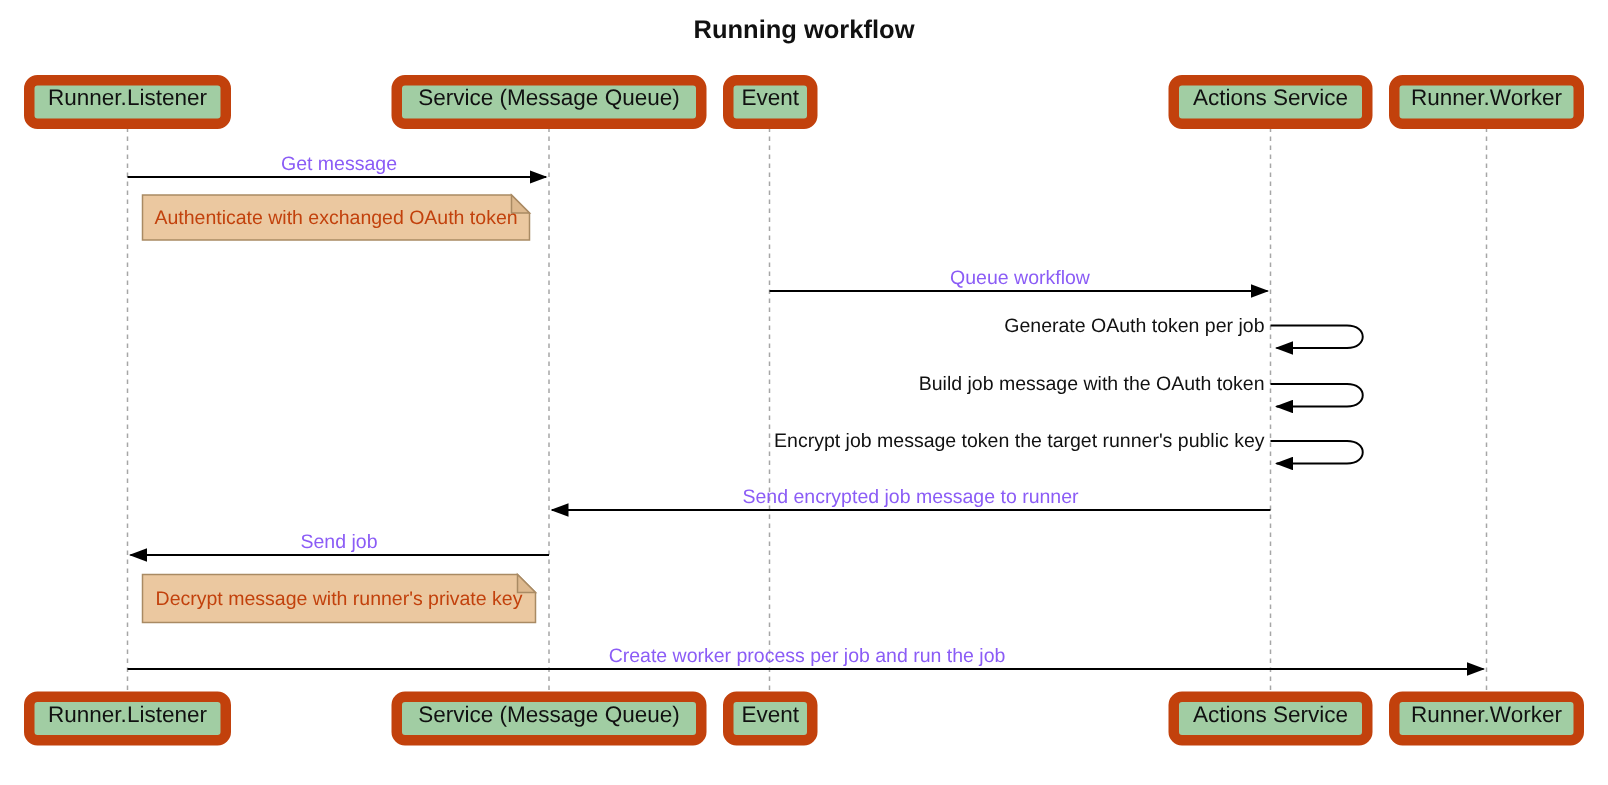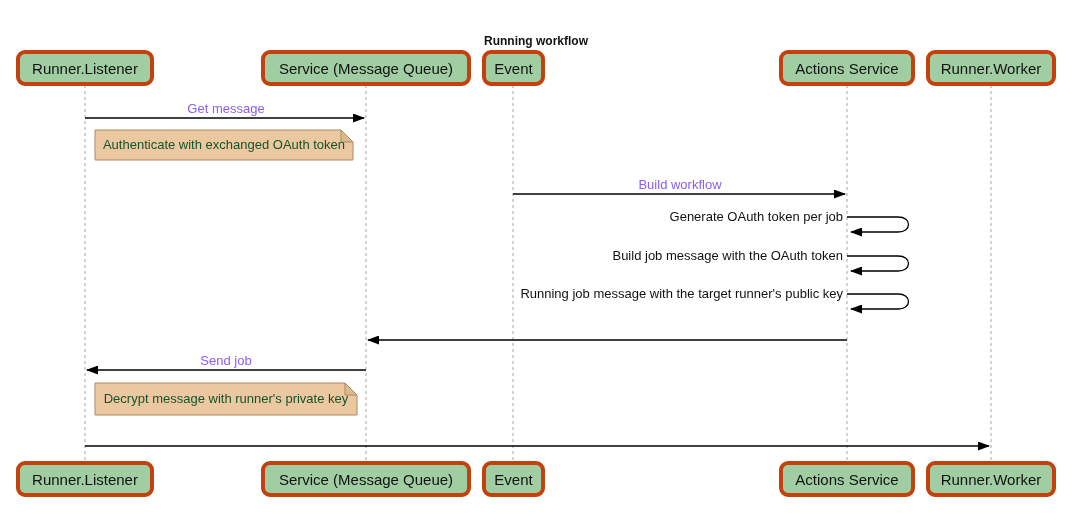--- a/index.html
+++ b/index.html
@@ -9,39 +9,38 @@
     width: 1072px;
     height: 523px;
     background: #ffffff;
     overflow: hidden;
   }
   .title {
     position: absolute;
     top: 10px; left: 0;
     width: 1072px;
     text-align: center;
-    font-size: 12px;
+    font-size: 17px;
     font-weight: bold;
     color: #111111;
-    margin-top: 24px;
   }
   svg.layer {
     position: absolute;
     top: 0; left: 0;
     width: 1072px; height: 523px;
   }
   .actor {
     position: absolute;
     height: 36px;
     box-sizing: border-box;
     background: #A1CDA3;
-    border: 4px solid #c2410c;
+    border: 7px solid #c2410c;
     border-radius: 9px;
     display: flex;
-    align-items: center;
+    align-items: flex-start;
     justify-content: center;
     font-size: 15px;
     color: #111111;
     white-space: nowrap;
   }
   .actor.top { top: 50px; }
   .actor.bottom { top: 461px; }
   .msg-label {
     position: absolute;
     transform: translateX(-50%);
@@ -58,21 +57,21 @@
     color: #111111;
     white-space: nowrap;
     height: 16px;
     line-height: 16px;
     transform: translateX(-100%);
   }
   .note-text {
     position: absolute;
     transform: translateX(-50%);
     font-size: 13px;
-    color: #14532d;
+    color: #c2410c;
     white-space: nowrap;
     height: 16px;
     line-height: 16px;
   }
 </style>
 </head>
 <body>
 
 <div class="diagram">
 
@@ -135,22 +134,24 @@
       <span>Event</span>
     </div>
   <div class="actor bottom" style="left:779px; width:136px;">
       <span>Actions Service</span>
     </div>
   <div class="actor bottom" style="left:926px; width:130px;">
       <span>Runner.Worker</span>
     </div>
 
   <div class="msg-label" style="left:226px; top:101px;">Get message</div>
-  <div class="msg-label" style="left:680px; top:177px;">Build workflow</div>
+  <div class="msg-label" style="left:680px; top:177px;">Queue workflow</div>
   <div class="self-label" style="left:843px; top:248px;">Build job message with the OAuth token</div>
   <div class="self-label" style="left:843px; top:209px;">Generate OAuth token per job</div>
-  <div class="self-label" style="left:843px; top:286px;">Running job message with the target runner's public key</div>
+  <div class="self-label" style="left:843px; top:286px;">Encrypt job message token the target runner's public key</div>
+  <div class="msg-label" style="left:607px; top:323px;">Send encrypted job message to runner</div>
   <div class="msg-label" style="left:226px; top:353px;text-align:center;">Send job</div>
+  <div class="msg-label" style="left:538px; top:429px;">Create worker process per job and run the job</div>
 
   <div class="note-text" style="left:224px; top:137px;">Authenticate with exchanged OAuth token</div>
   <div class="note-text" style="left:226px; top:391px;text-align:right;">Decrypt message with runner's private key</div>
 
 </div>
 
 </body></html>

